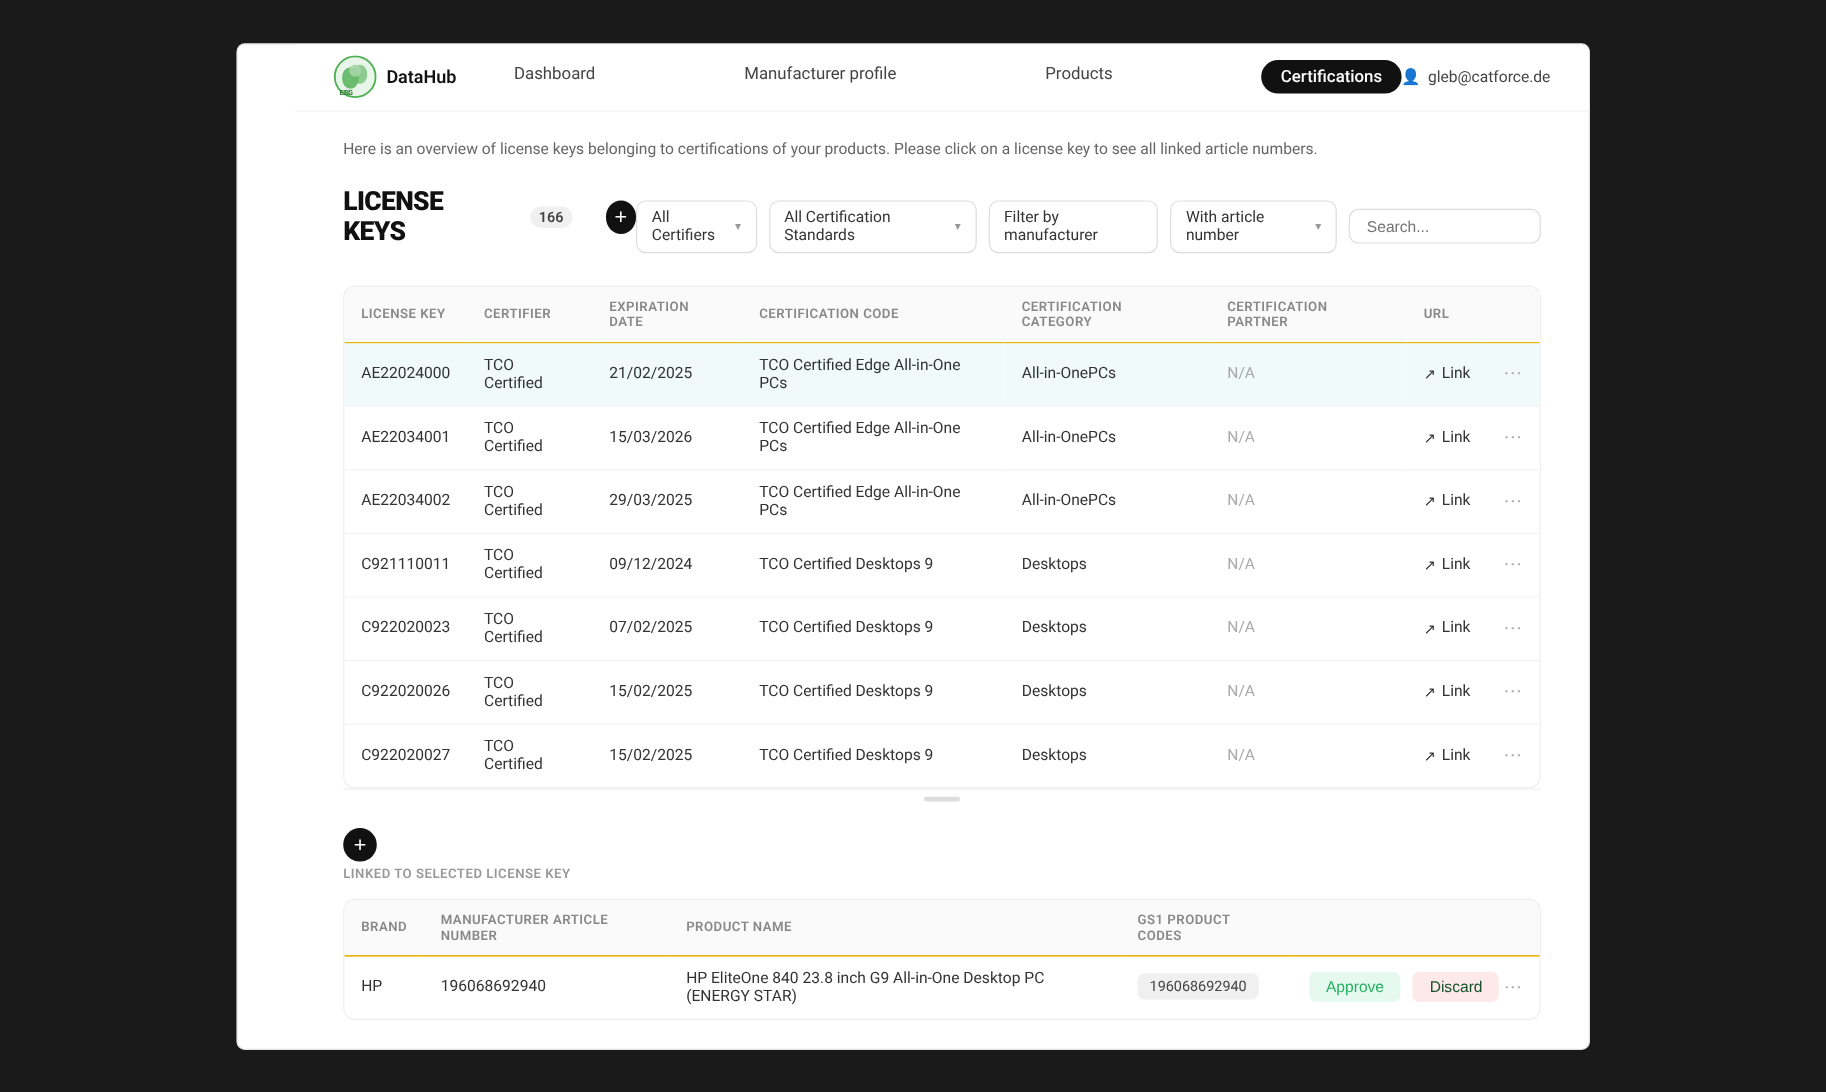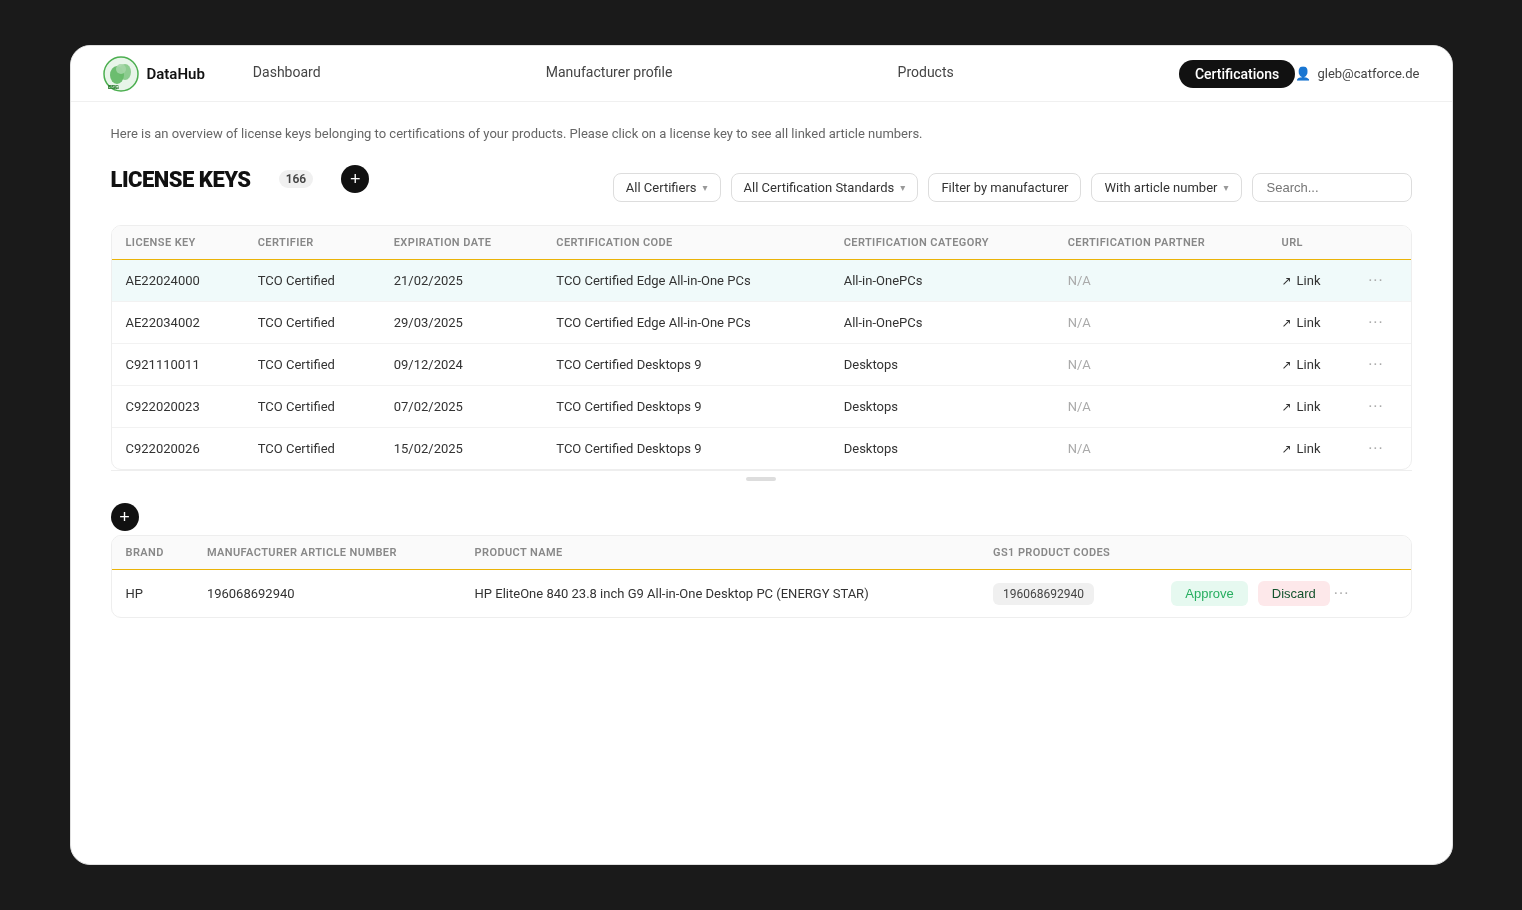--- a/index.html
+++ b/index.html
@@ -6,25 +6,26 @@
     body {
       background: #1a1a1a;
       font-family: -apple-system, BlinkMacSystemFont, 'Segoe UI', Roboto, sans-serif;
       display: flex;
       justify-content: center;
       align-items: center;
       min-height: 100vh;
     }
     .window {
       background: #fff;
-      border-radius: 20px;
-      width: 1383px;
+      border-radius: 7px;
+      width: 1128px;
       min-height: 820px;
       overflow: hidden;
       border: 1.5px solid #e0e0e0;
+      padding-left: 48px;
     }
     
     .nav {
       display: flex;
       align-items: center;
       padding: 0 32px;
       height: 56px;
       border-bottom: 1px solid #f0f0f0;
       background: #fff;
     }
@@ -356,20 +357,37 @@
       <div class="link-cell">
         <span style="font-size:12px;">↗</span>
         <span style="cursor:pointer;">Link</span>
       </div>
     </td>
     <td>
       <span class="more-btn">···</span>
     </td>
   </tr>
             <tr>
+    <td>AE22034001</td>
+    <td>TCO Certified</td>
+    <td>15/03/2026</td>
+    <td>TCO Certified Edge All-in-One PCs</td>
+    <td>All-in-OnePCs</td>
+    <td style="color:#aaa;">N/A</td>
+    <td>
+      <div class="link-cell">
+        <span style="font-size:12px;">↗</span>
+        <span style="cursor:pointer;">Link</span>
+      </div>
+    </td>
+    <td>
+      <span class="more-btn">···</span>
+    </td>
+  </tr>
+            <tr>
     <td>AE22034002</td>
     <td>TCO Certified</td>
     <td>29/03/2025</td>
     <td>TCO Certified Edge All-in-One PCs</td>
     <td>All-in-OnePCs</td>
     <td style="color:#aaa;">N/A</td>
     <td>
       <div class="link-cell">
         <span style="font-size:12px;">↗</span>
         <span style="cursor:pointer;">Link</span>
@@ -423,32 +441,50 @@
     <td>
       <div class="link-cell">
         <span style="font-size:12px;">↗</span>
         <span style="cursor:pointer;">Link</span>
       </div>
     </td>
     <td>
       <span class="more-btn">···</span>
     </td>
   </tr>
+            <tr>
+    <td>C922020027</td>
+    <td>TCO Certified</td>
+    <td>15/02/2025</td>
+    <td>TCO Certified Desktops 9</td>
+    <td>Desktops</td>
+    <td style="color:#aaa;">N/A</td>
+    <td>
+      <div class="link-cell">
+        <span style="font-size:12px;">↗</span>
+        <span style="cursor:pointer;">Link</span>
+      </div>
+    </td>
+    <td>
+      <span class="more-btn">···</span>
+    </td>
+  </tr>
           </tbody>
       </table>
     </div>
 
     <div class="divider-section">
       <div class="drag-handle"></div>
     </div>
 
     <div class="product-section">
       <div class="product-section-header">
         <button class="add-btn" style="background:#111;">+</button>
       </div>
+      <p class="product-subtitle">LINKED TO SELECTED LICENSE KEY</p>
 
       <div class="product-table-container">
         <table>
           <thead>
             <tr>
               <th>BRAND</th>
               <th>MANUFACTURER ARTICLE NUMBER</th>
               <th>PRODUCT NAME</th>
               <th>GS1 PRODUCT CODES</th>
               <th></th>

